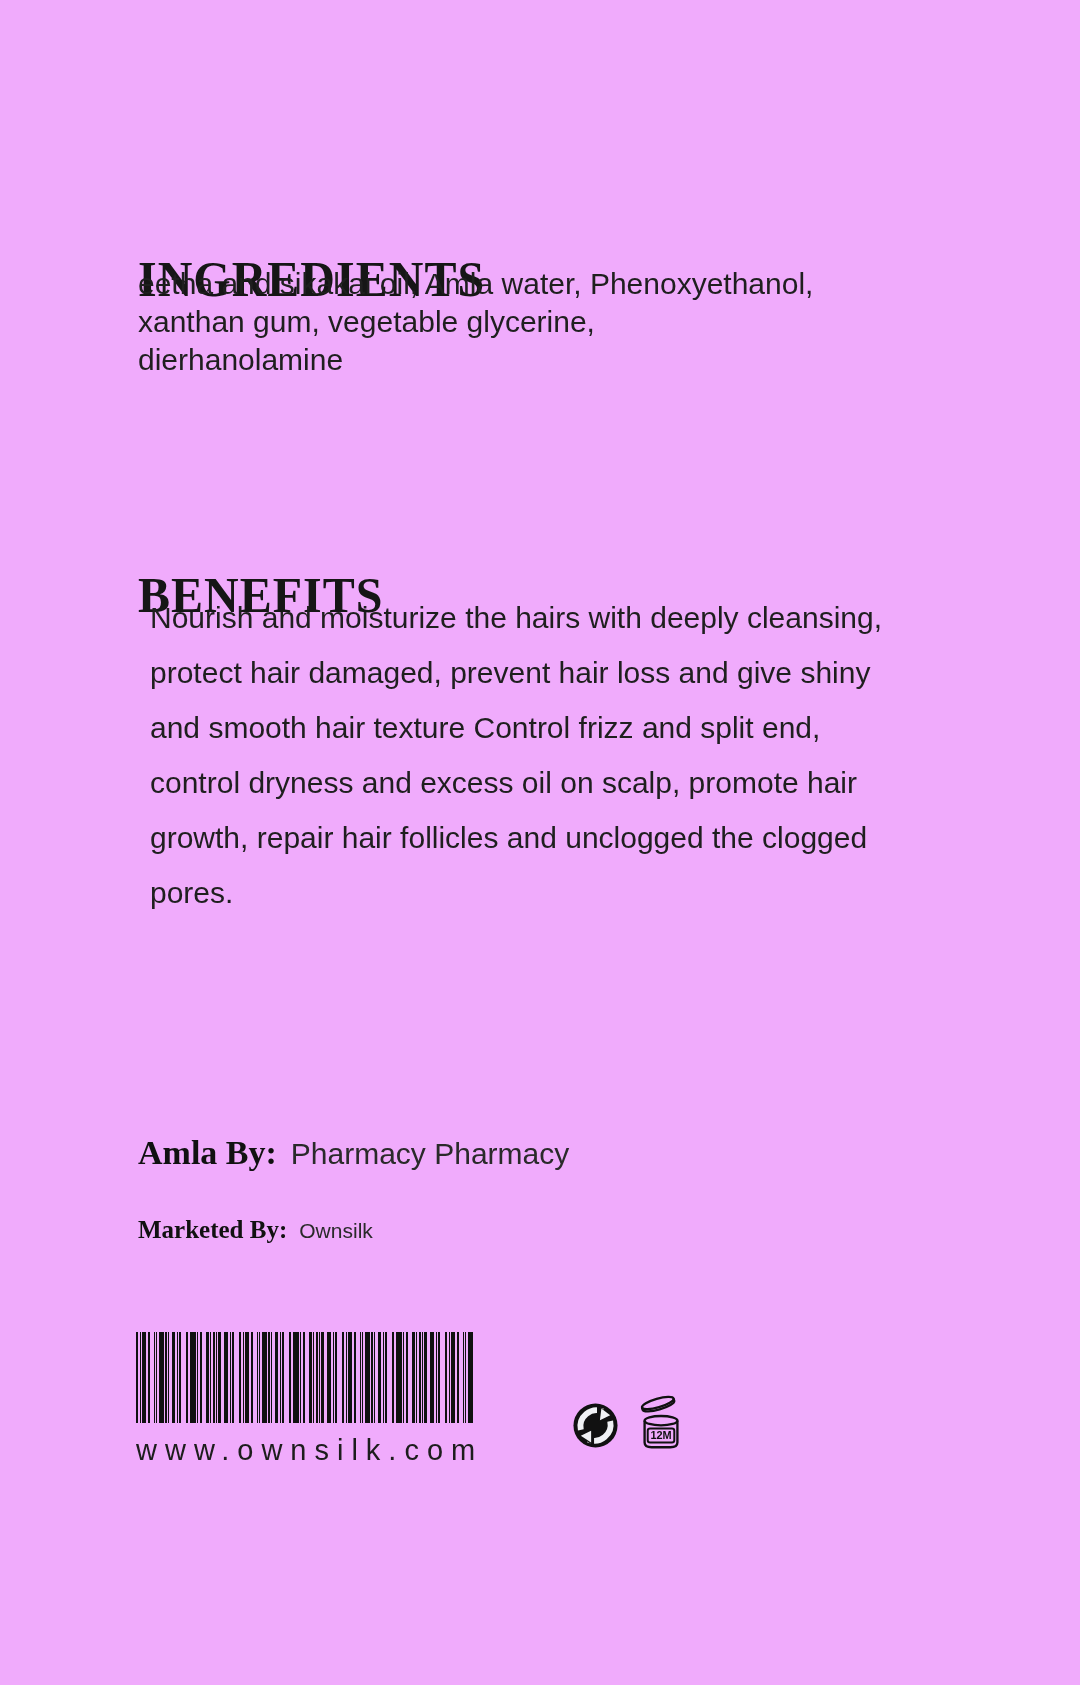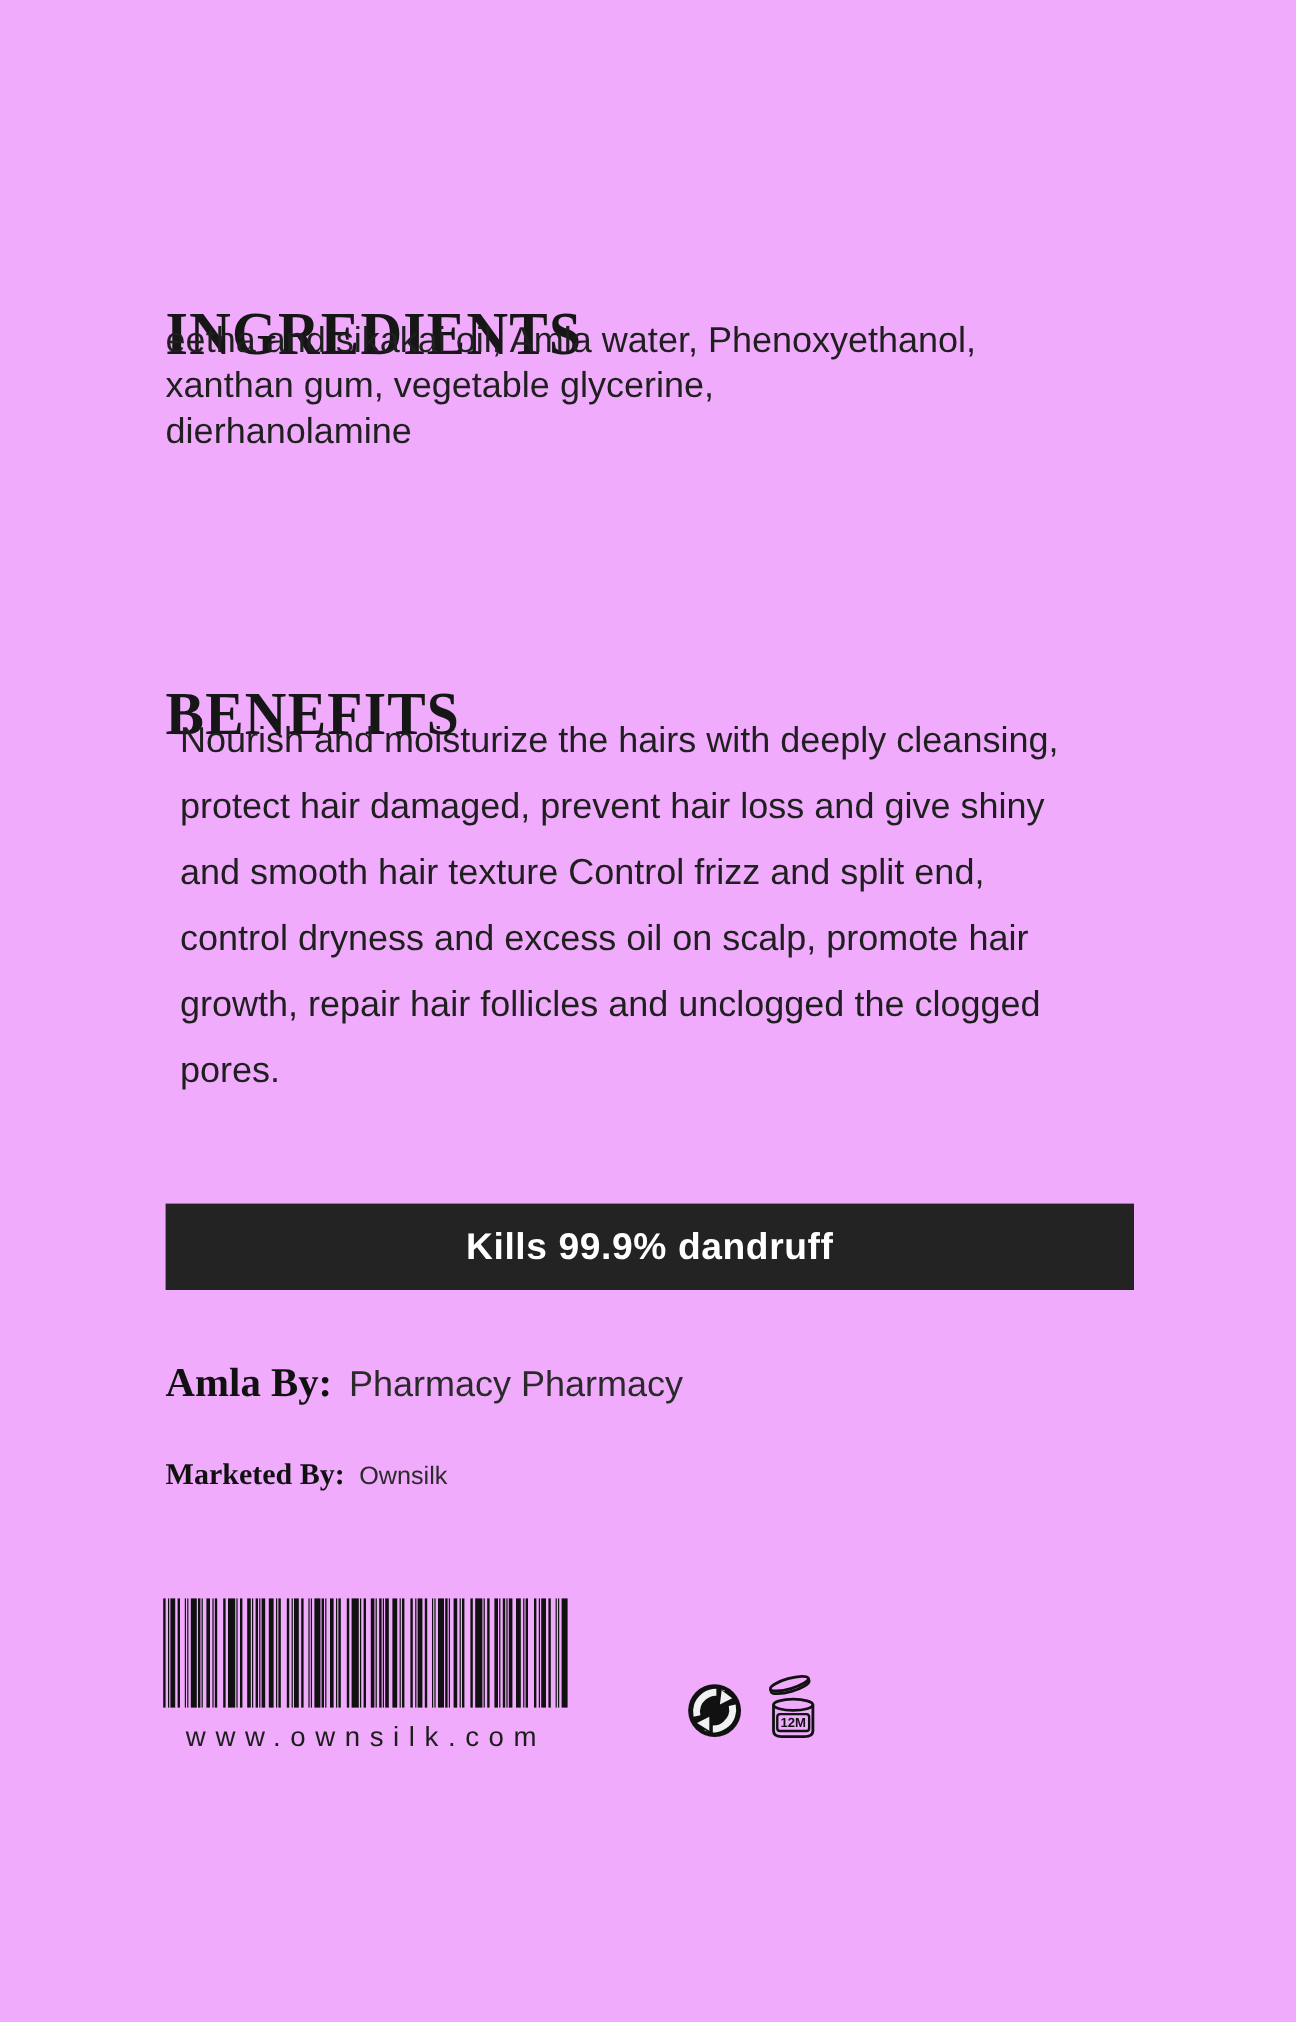--- a/index.html
+++ b/index.html
@@ -66,21 +66,21 @@
     left: 136px; top: 1332px;
     width: 338px; height: 91px;
     display: flex; align-items: stretch;
   }
   .barcode-box .bar { background: #111; height: 100%; }
   .barcode-box .gap { background: transparent; height: 100%; }
   .website-text {
     left: 136px; top: 1434px;
     width: 338px;
     text-align: center;
-    font-size: 23px;
+    font-size: 29px;
     letter-spacing: 8px;
     color: #1d1d1d;
     white-space: nowrap;
   }
   .icon-slot { line-height: 0; }
 </style>
 </head>
 <body>
 
 <div class="label-canvas" style="background: #f0abfc;">
@@ -93,23 +93,20 @@
 
   <h2 class="abs section-heading" style="left:138px; top:530px;">BENEFITS</h2>
 
   <p class="abs body-text benefits-body" style="left:138px; top:578px; margin:12px;">Nourish and moisturize the hairs with deeply cleansing,
 protect hair damaged, prevent hair loss and give shiny
 and smooth hair texture Control frizz and split end,
 control dryness and excess oil on scalp, promote hair
 growth, repair hair follicles and unclogged the clogged
 pores.</p>
 
-  <div class="abs claim-banner" style="background: rgb(35, 35, 35); color: rgb(255, 255, 255);">
-    <span>Kills 99.9% dandruff</span>
-  </div>
 
   <div class="abs kv-row" style="left:138px; top:1134px;">
     <span class="kv-label made-by-label">Amla By:</span>
     <span class="kv-value made-by-value">Pharmacy Pharmacy</span>
   </div>
 
   <div class="abs kv-row" style="left:138px; top:1216px;">
     <span class="kv-label marketed-by-label">Marketed By:</span>
     <span class="kv-value marketed-by-value">Ownsilk</span>
   </div>

